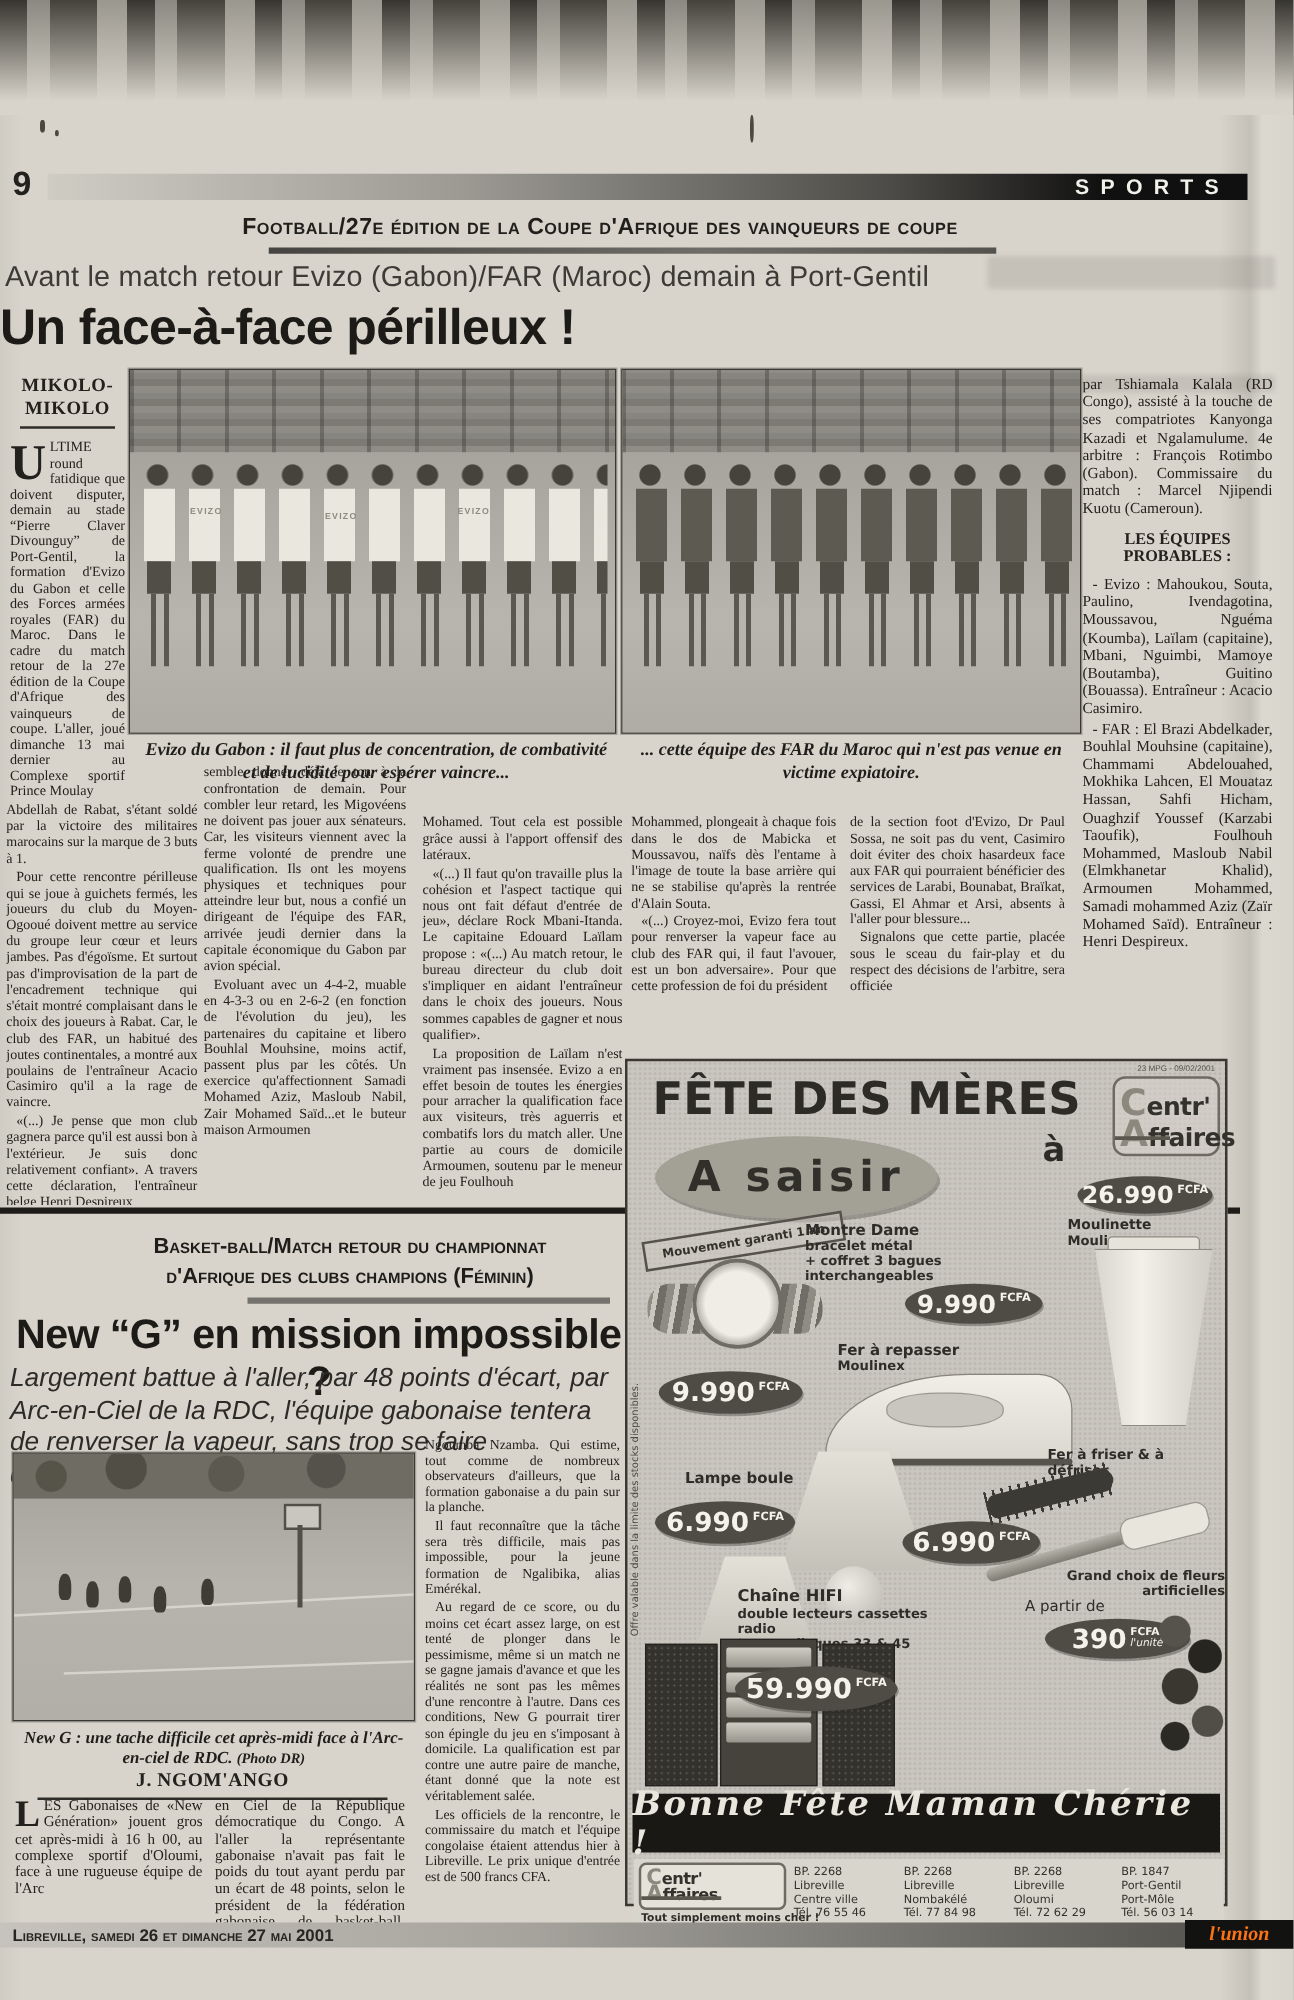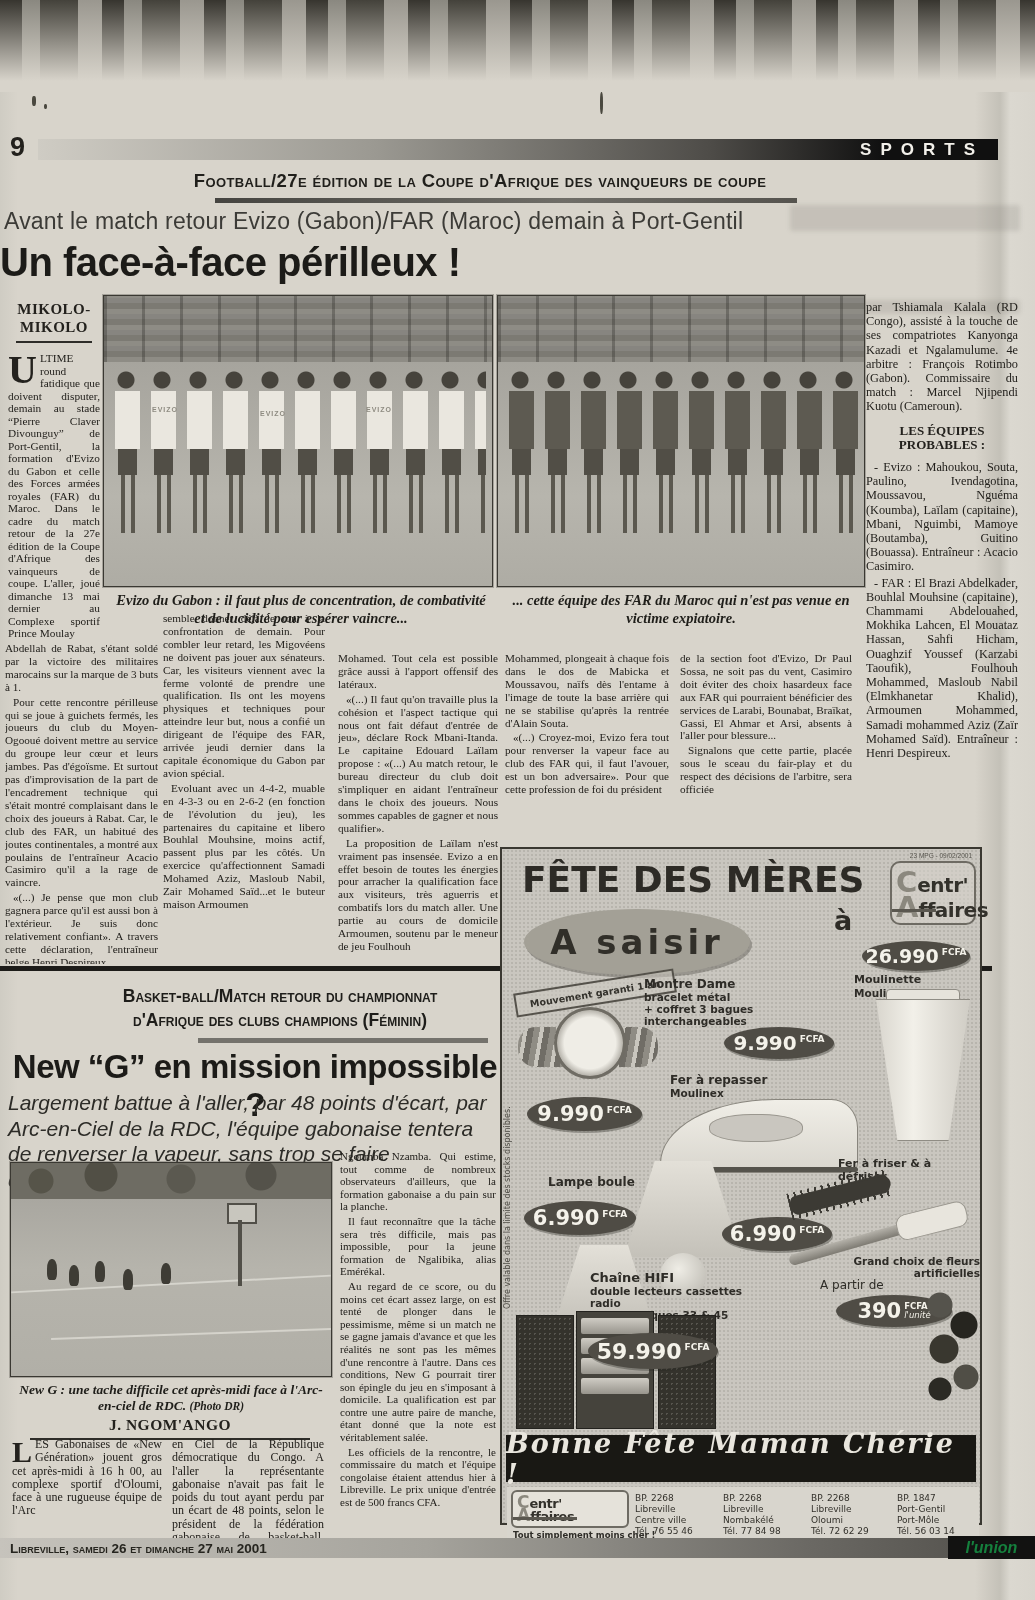--- a/index.html
+++ b/index.html
@@ -75,21 +75,21 @@
   .bk-board{position:absolute;width:26px;height:17px;background:#c8c6be;border:2px solid #514f48;}
   .bk-byline{position:absolute;left:20px;top:1416px;width:300px;text-align:center;font-weight:bold;font-size:15.5px;letter-spacing:.5px;}
   .bk-byline .rule{width:280px;height:2px;background:#2d2c28;margin:4px auto 0 auto;}
   
   .foot-bar{position:absolute;left:0;top:1538px;width:948px;height:20px;
     background:linear-gradient(90deg,#c6c3bc 0%,#a5a39c 45%,#6b6964 85%,#595752);
     display:flex;align-items:center;padding-left:10px;box-sizing:border-box;
     font-family:"Liberation Sans",sans-serif;font-weight:bold;font-size:13.5px;font-variant:small-caps;color:#26251f;}
   .union-box{position:absolute;left:948px;top:1536px;width:87px;height:23px;background:#121211;
     display:flex;align-items:center;justify-content:center;}
-  .union-box span{color:#15803d;font-family:Liberation Sans, sans-serif;font-weight:bold;font-style:italic;font-size:16px;}
+  .union-box span{color:#f97316;font-family:Liberation Serif, serif;font-weight:bold;font-style:italic;font-size:16px;}
   
   .ad{position:absolute;left:500px;top:847px;width:482px;height:678px;border:2px solid #3a3831;box-sizing:border-box;
     background:radial-gradient(rgba(120,118,110,.22) 1px, rgba(0,0,0,0) 1px) 0 0/4px 4px,#c9c6bf;}
   .ad .corner-note{position:absolute;right:8px;top:3px;font-family:"Liberation Sans",sans-serif;font-size:6.5px;color:#56544d;}
   .ad-title{position:absolute;left:20px;top:10px;font-family:"DejaVu Sans",sans-serif;font-weight:bold;font-size:36px;letter-spacing:0px;color:#2d2b26;}
   .ad-a{position:absolute;left:332px;top:56px;font-family:"DejaVu Sans",sans-serif;font-weight:bold;font-size:27px;color:#2d2b26;}
   .logo-box{position:absolute;border:2px solid #6e6b63;border-radius:10px;background:rgba(215,212,204,.55);
     font-family:"DejaVu Sans",sans-serif;color:#33312b;line-height:1;}
   .logo-main{left:388px;top:12px;width:86px;height:64px;padding:5px 4px;box-sizing:border-box;}
   .logo-big{font-size:29px;font-weight:bold;color:#8b887e;}

